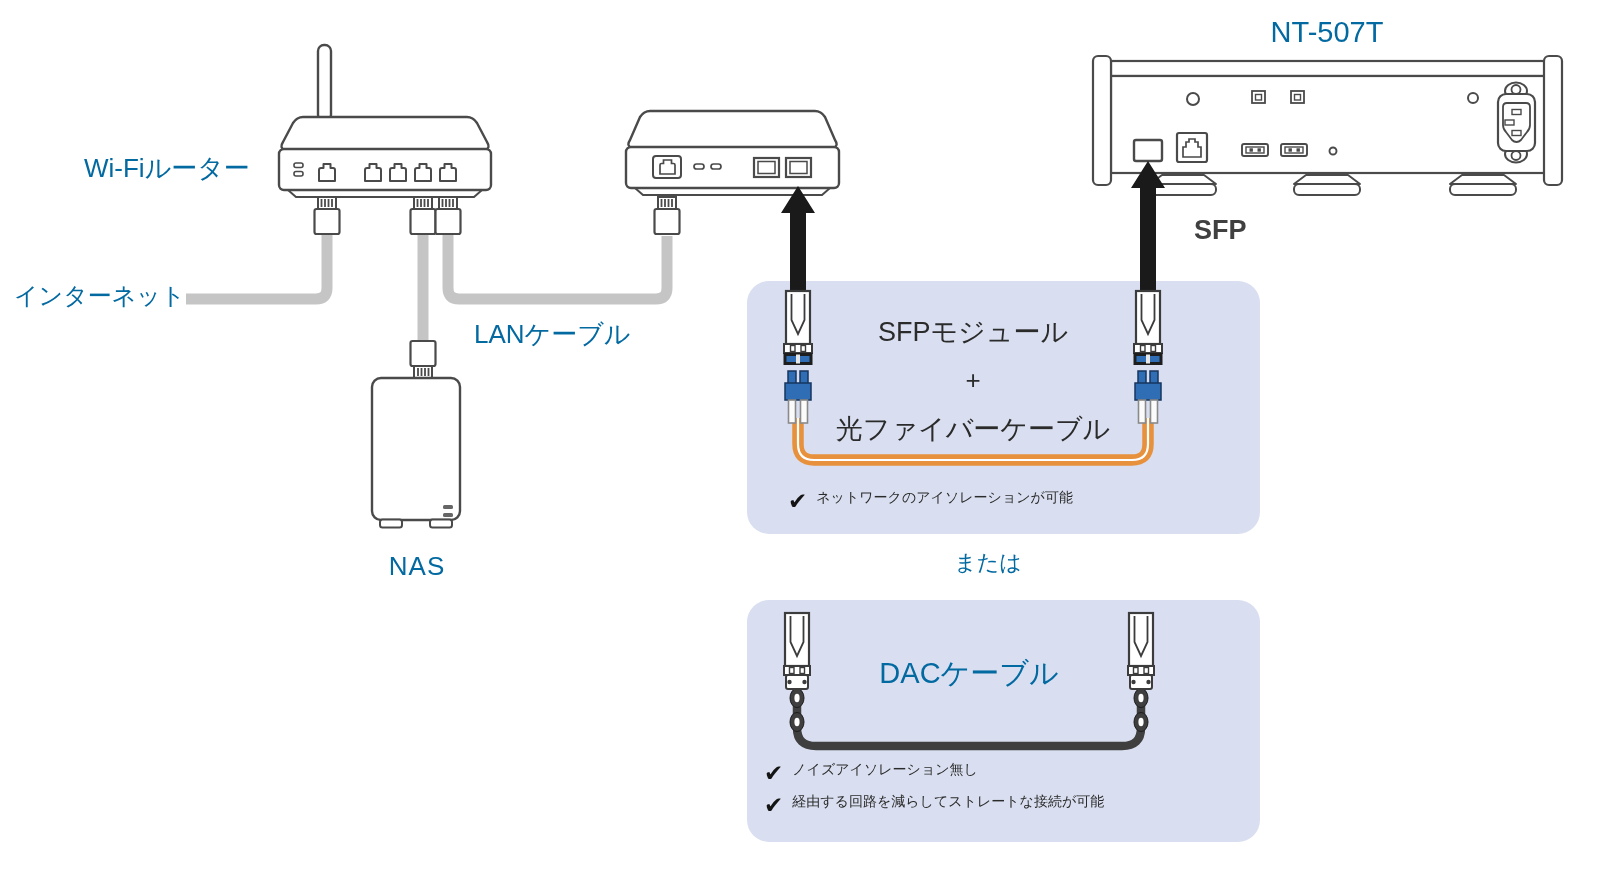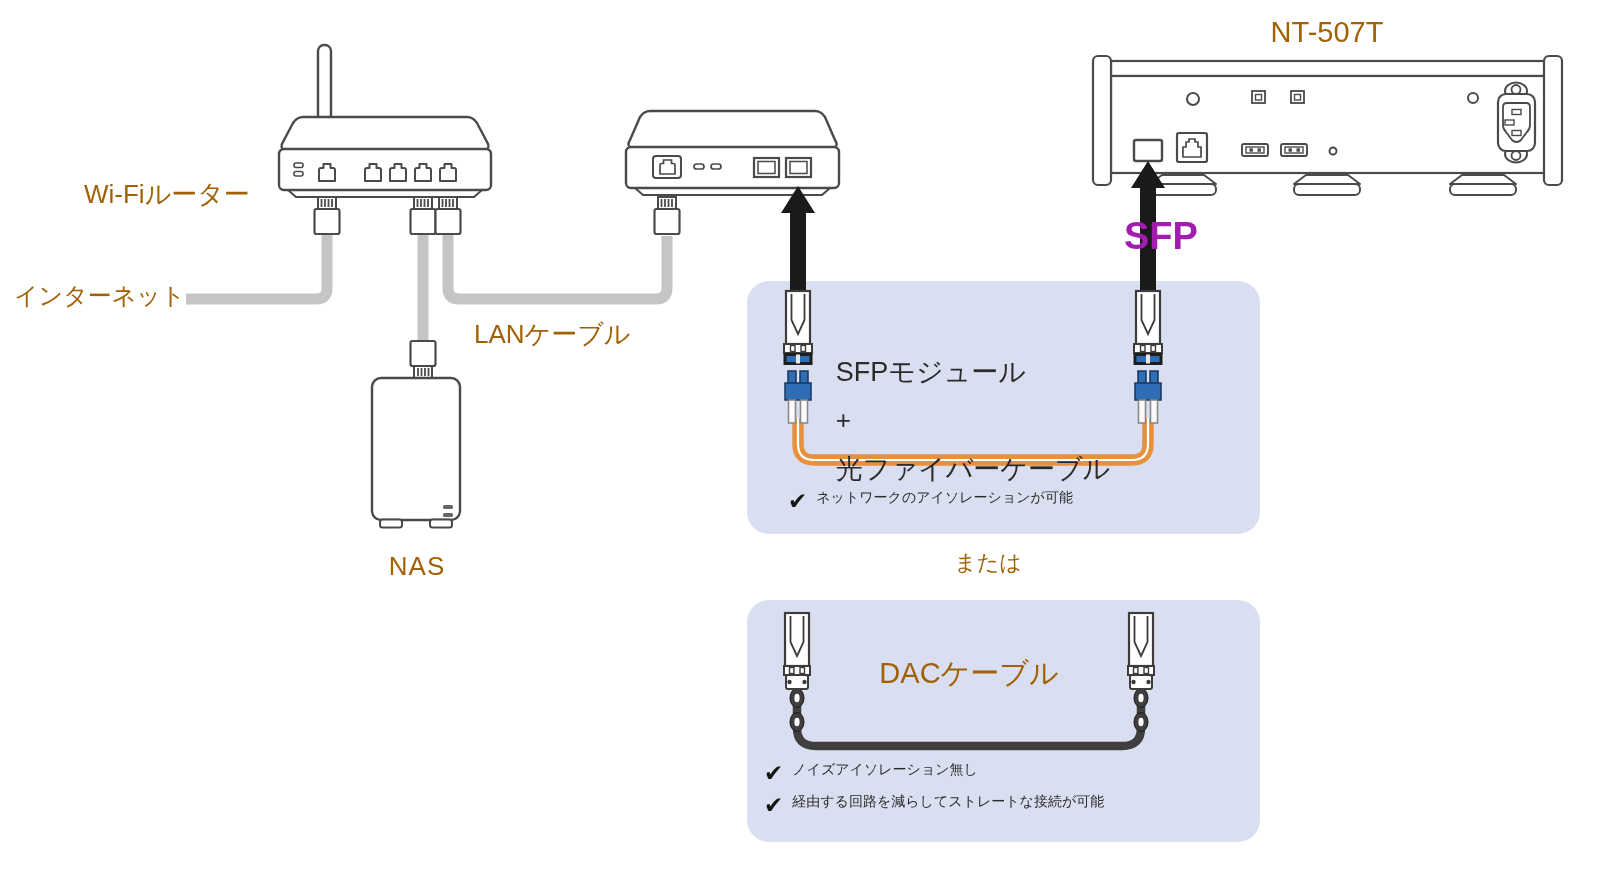--- a/index.html
+++ b/index.html
@@ -2,26 +2,26 @@
 <html><head>
 <meta charset="utf-8">
 <style>
   html,body{margin:0;padding:0;background:#fff;}
   #canvas{
     position:relative;width:1600px;height:874px;background:#ffffff;overflow:hidden;
     font-family:"Liberation Sans","DejaVu Sans",sans-serif;color:#2b2b2b;
   }
   .bluebox{position:absolute;background:#d9dff0;border-radius:22px;}
   #svg-layer{position:absolute;left:0;top:0;z-index:2;}
-  .lbl{position:absolute;z-index:3;white-space:nowrap;color:#a16207;}
+  .lbl{position:absolute;z-index:3;white-space:nowrap;color:#0369a1;}
   .ctr{transform:translateX(-50%);}
   .benefit{position:absolute;z-index:3;display:flex;align-items:flex-start;white-space:nowrap;}
   .check{font-weight:bold;color:#141414;font-size:23px;line-height:1;margin-right:9px;margin-top:1px;}
   .btxt{font-size:14px;line-height:1.25;}
-  .sfp-stack{position:absolute;z-index:3;display:flex;flex-direction:column;align-items:flex-start;transform:translateX(-50%);margin-top:40px;}
+  .sfp-stack{position:absolute;z-index:3;display:flex;flex-direction:column;align-items:center;transform:translateX(-50%);}
   .notes{position:absolute;z-index:3;display:flex;flex-direction:column;align-items:center;transform:translateX(-50%);}
 </style>
 </head>
 <body>
 
 <div id="canvas">
 
   <div class="bluebox" style="left:747px;top:281px;width:513px;height:253px;"></div>
   <div class="bluebox" style="left:747px;top:600px;width:513px;height:242px;"></div>
 
@@ -192,33 +192,33 @@
       <path d="M797,686 V728 Q797,746 816,746 H1122 Q1141,746 1141,728 V686" fill="none" stroke="#3f3f3f" stroke-width="8.5"></path>
       <use href="#bead" transform="translate(797,698)"></use>
       <use href="#bead" transform="translate(797,722)"></use>
       <use href="#bead" transform="translate(1141,698)"></use>
       <use href="#bead" transform="translate(1141,722)"></use>
     </g>
     <use href="#dacplug" transform="translate(797,613)"></use>
     <use href="#dacplug" transform="translate(1141,613)"></use>
   </svg>
 
-  <div class="lbl" style="left:84px;top:151px;font-size:26px;margin-top:26px;">Wi-Fiルーター</div>
+  <div class="lbl" style="left:84px;top:151px;font-size:26px;">Wi-Fiルーター</div>
 
 
   <div class="lbl ctr" style="left:1327px;top:16px;font-size:29px;">NT-507T</div>
 
   <div class="lbl" style="left:14px;top:280px;font-size:24px;">インターネット</div>
 
   <div class="lbl" style="left:474px;top:317px;font-size:26px;">LANケーブル</div>
 
 
   <div class="lbl ctr" style="left:417px;top:551px;font-size:26px;letter-spacing:1px;">NAS</div>
 
-  <div class="lbl" style="left:1124px;top:215px;font-size:38px;font-weight:bold;color:#a21caf;">SFP</div>
+  <div class="lbl" style="left:1194px;top:215px;font-size:27px;font-weight:bold;color:#404040;">SFP</div>
 
   <div class="sfp-stack" style="left:973px;top:314px;">
     <div style="font-size:27px;">SFPモジュール</div>
     <div style="font-size:26px;margin-top:15px;">+</div>
     <div style="font-size:27px;margin-top:15px;">光ファイバーケーブル</div>
   </div>
 
   <div class="benefit" style="left:788px;top:489px;">
     <span class="check">✔</span>
     <span class="btxt">ネットワークのアイソレーションが可能</span>

